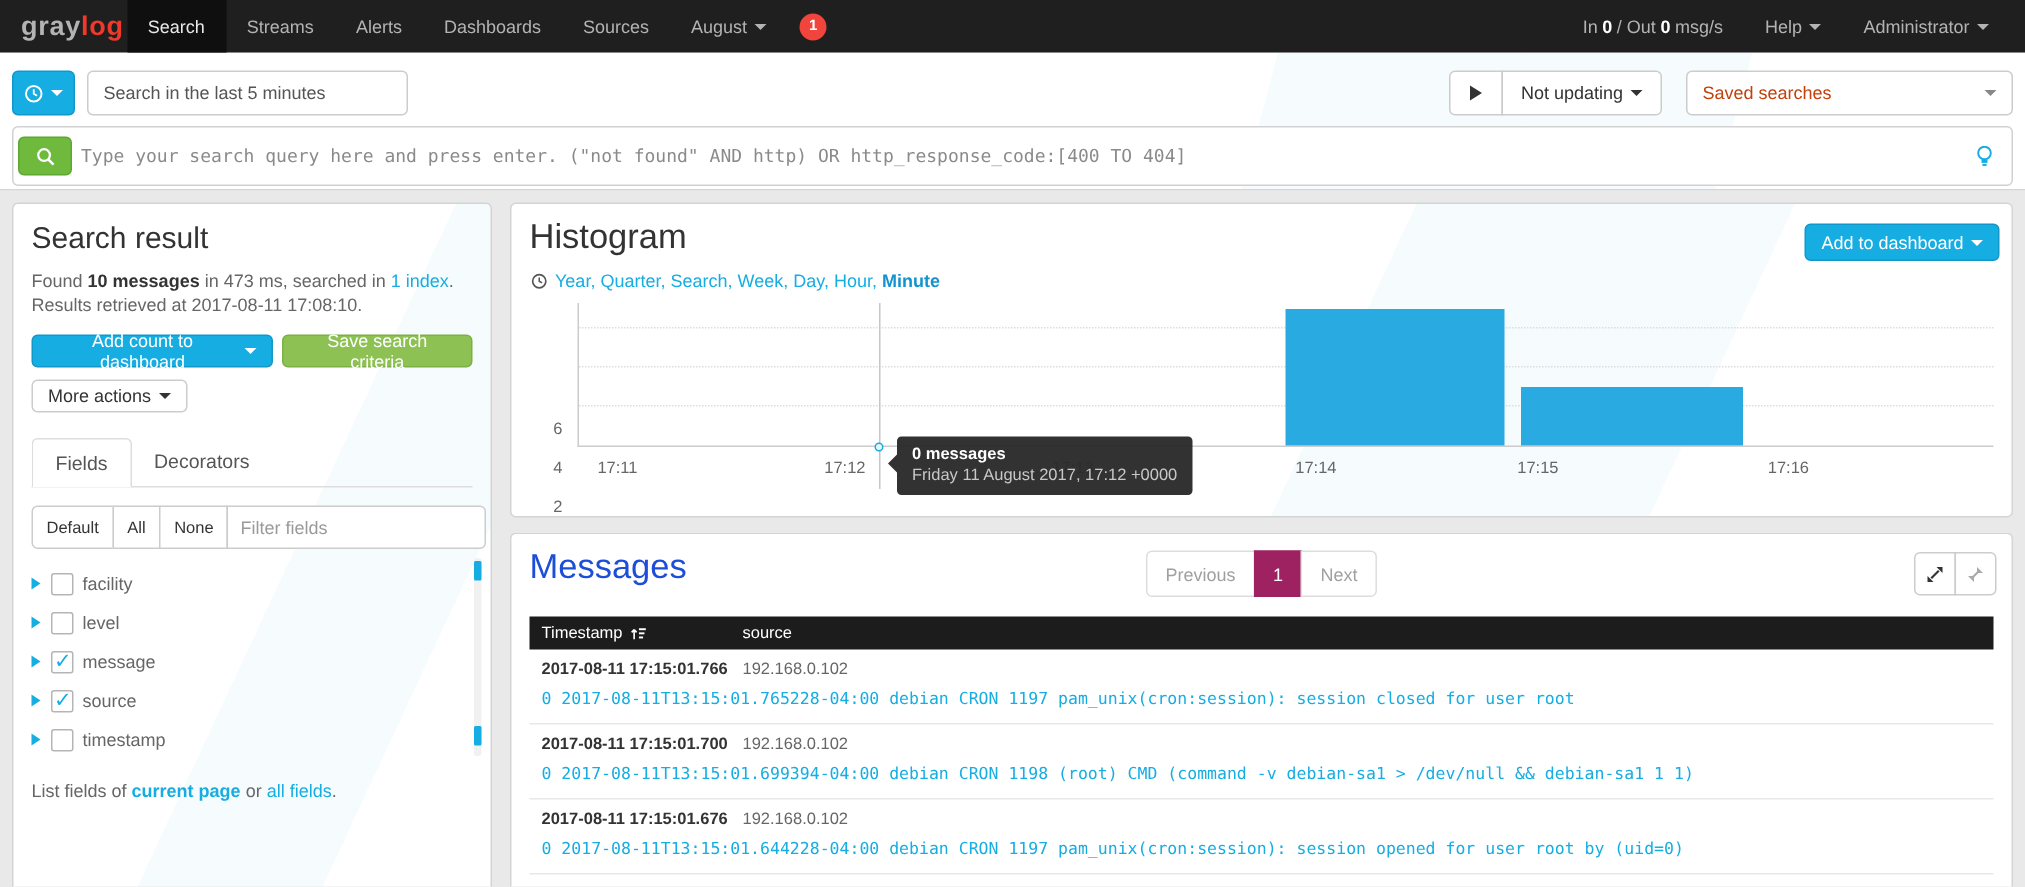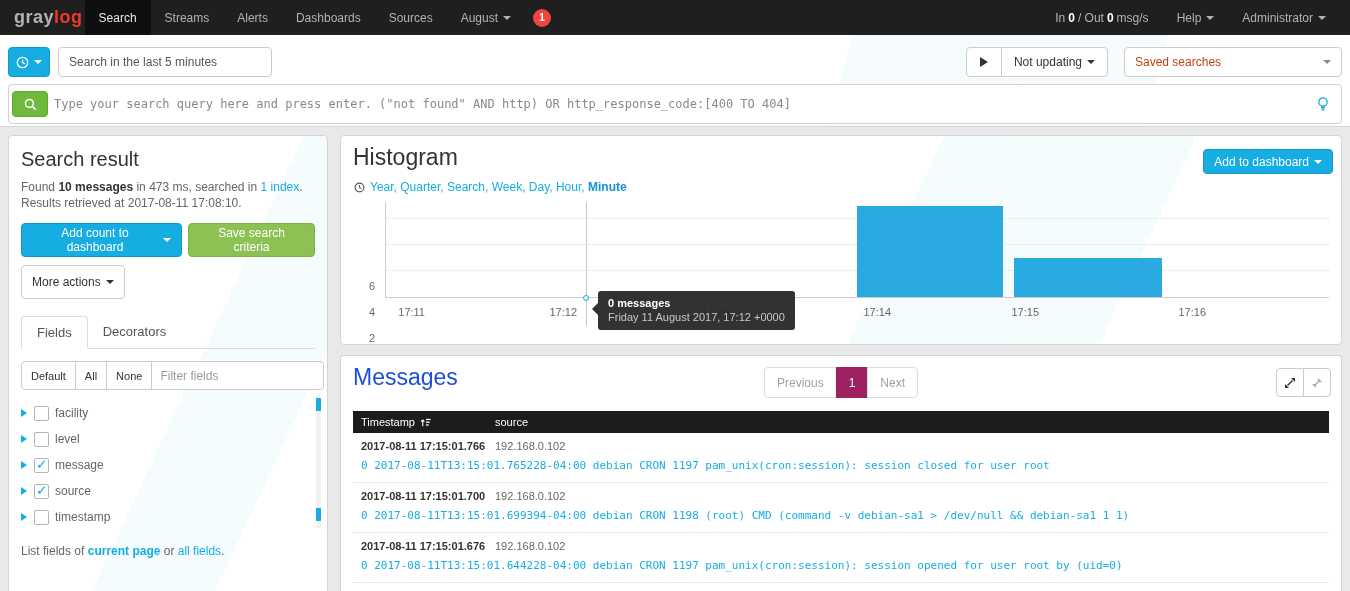--- a/index.html
+++ b/index.html
@@ -48,21 +48,21 @@
   .panel-wash { background-image:linear-gradient(115deg, transparent 55%, rgba(22,173,226,0.045) 55%, rgba(22,173,226,0.045) 78%, transparent 78%); }
 
   
   .sidebar { left:8px; top:135px; width:320px; height:470px; padding:12px; }
   .sidebar h2 { font-size:20px; font-weight:400; color:#333; margin-bottom:8px; }
   .result-line { font-size:12px; color:#666; line-height:1.35; }
   .result-line b { color:#333; }
   a.link { color:#16ade2; text-decoration:none; cursor:pointer; }
   a.link.bold { font-weight:bold; }
   .side-btn-row { margin-top:12px; display:flex; gap:6px; }
-  .side-btn { height:34px; padding:0 10px; font-size:12px; }
+  .side-btn { height:22px; padding:0 10px; font-size:12px; }
   .btn-green { background:#8dc153; border-color:#7cb043; color:#fff; }
   .more-row { margin-top:8px; }
   .tabs { margin-top:16px; border-bottom:1px solid #ddd; display:flex; }
   .tab { padding:8px 15px; font-size:13px; color:#555; cursor:pointer; position:relative; top:1px; }
   .tab.active { background:#fff; border:1px solid #ddd; border-bottom:1px solid #fff; border-radius:4px 4px 0 0; }
   .filter-row { margin-top:12px; display:flex; }
   .fgroup-btn { height:29px; padding:0 9px; font-size:11px; background:#fff; border:1px solid #ccc; color:#333; display:flex; align-items:center; cursor:pointer; }
   .fgroup-btn:first-child { border-radius:4px 0 0 4px; }
   .fgroup-btn + .fgroup-btn { margin-left:-1px; }
   .filter-input { flex:1; height:29px; border:1px solid #ccc; border-radius:0 4px 4px 0; margin-left:-1px; padding:0 8px; font-size:12px; color:#555; outline:none; }

